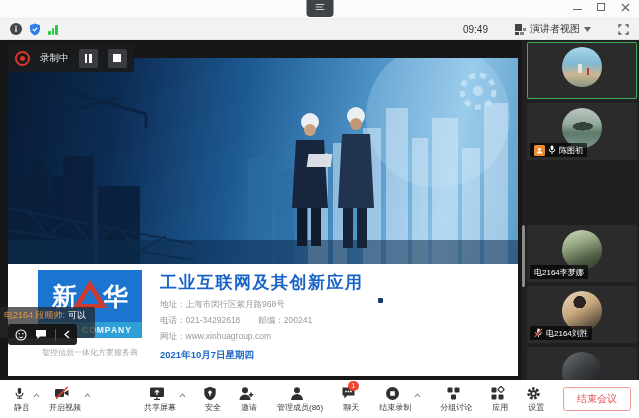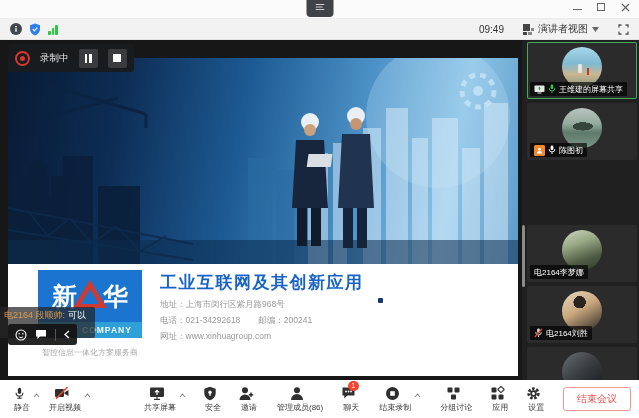--- a/index.html
+++ b/index.html
@@ -15,21 +15,21 @@
   .win-btn{width:11px;height:11px;position:relative;cursor:pointer;}
   .win-min::after{content:"";position:absolute;left:1px;right:1px;top:7px;border-top:1px solid #666;}
   .win-max::after{content:"";position:absolute;left:1px;right:2px;top:1px;bottom:2px;border:1px solid #666;}
   .win-close svg{display:block;}
 
   
   .statusbar{height:20px;background:#f2f2f2;display:flex;align-items:center;padding:0 10px;gap:7px;border-bottom:1px solid #e3e3e3;}
   .info-dot{width:12px;height:12px;border-radius:50%;background:#42474c;display:flex;align-items:center;justify-content:center;}
   .sig{display:flex;align-items:flex-end;gap:1px;height:11px;}
   .sig i{display:block;width:2.5px;background:#27c93f;border-radius:1px;}
-  .statusbar-right{margin-left:auto;display:flex;align-items:center;gap:19px;}
+  .statusbar-right{margin-left:auto;display:flex;align-items:center;gap:27px;}
   .time-text{font-size:10px;color:#333;}
   .view-switch{display:flex;align-items:center;gap:4px;font-size:10px;color:#333;cursor:pointer;}
   .fullscreen-btn{cursor:pointer;display:flex;}
 
   
   .main{position:relative;width:639px;height:342px;background:#171717;}
 
   .slide{position:absolute;left:8px;top:18px;width:510px;height:318px;background:#fff;overflow:hidden;}
   .banner{position:relative;height:206px;overflow:hidden;
     background:linear-gradient(100deg,#081a33 0%,#0d2d55 22%,#1d5a93 45%,#4d93c8 68%,#8cc3e6 85%,#5d9cc9 100%);}
@@ -260,20 +260,21 @@
           <div class="slide-title">工业互联网及其创新应用</div>
           <div class="info-line">
             <span>地址：</span><span>上海市闵行区紫月路968号</span>
           </div>
           <div class="info-line">
             <span>电话：</span><span>021-34292618</span><span class="gap"></span><span>邮编：</span><span>200241</span>
           </div>
           <div class="info-line">
             <span>网址：</span><span>www.xinhuagroup.com</span>
           </div>
+          <div class="slide-date">2021年10月7日星期四</div>
         </div>
       </div>
       <div class="pointer-dot"></div>
     </div>
 
     <div class="recording-bar">
       <span class="rec-dot">
           <i></i>
         </span>
       <span class="rec-label">录制中</span>
@@ -308,33 +309,20 @@
         <svg width="6" height="9" viewBox="0 0 6 9">
             <polyline points="5,1 1,4.5 5,8" fill="none" stroke="#fff" stroke-width="1.3"></polyline>
           </svg>
       </span>
     </div>
 
     <div class="sidebar">
 
       <div class="tile active" style="top:2px;">
         <div class="avatar av-beach"></div>
-        <div class="tile-label">
-          <svg width="11" height="9" viewBox="0 0 11 9">
-              <rect x="0.5" y="0.5" width="10" height="6.5" rx="1" fill="#e8e8e8"></rect>
-              <path d="M5.5 5.2 V2.4 M4.2 3.5 L5.5 2.2 L6.8 3.5" stroke="#2aa84f" stroke-width="1" fill="none"></path>
-              <rect x="3.5" y="7.5" width="4" height="1" fill="#e8e8e8"></rect>
-            </svg>
-          <svg width="8" height="10" viewBox="0 0 8 10">
-              <rect x="2.6" y="0.5" width="2.8" height="4.6" rx="1.4" fill="#34c24b"></rect>
-              <path d="M1.2 4.2 a2.8 2.8 0 0 0 5.6 0" fill="none" stroke="#34c24b" stroke-width="1"></path>
-              <line x1="4" y1="7.4" x2="4" y2="9" stroke="#34c24b" stroke-width="1"></line>
-            </svg>
-          <span>王维建的屏幕共享</span>
-        </div>
       </div>
 
       <div class="tile" style="top:63px;">
         <div class="avatar av-lake"></div>
         <div class="tile-label">
           <span class="badge-orange">
             <svg width="7" height="7" viewBox="0 0 8 8">
                 <circle cx="4" cy="2.6" r="1.6" fill="#fff"></circle>
                 <path d="M1 7.5 a3 3 0 0 1 6 0 Z" fill="#fff"></path>
               </svg>

